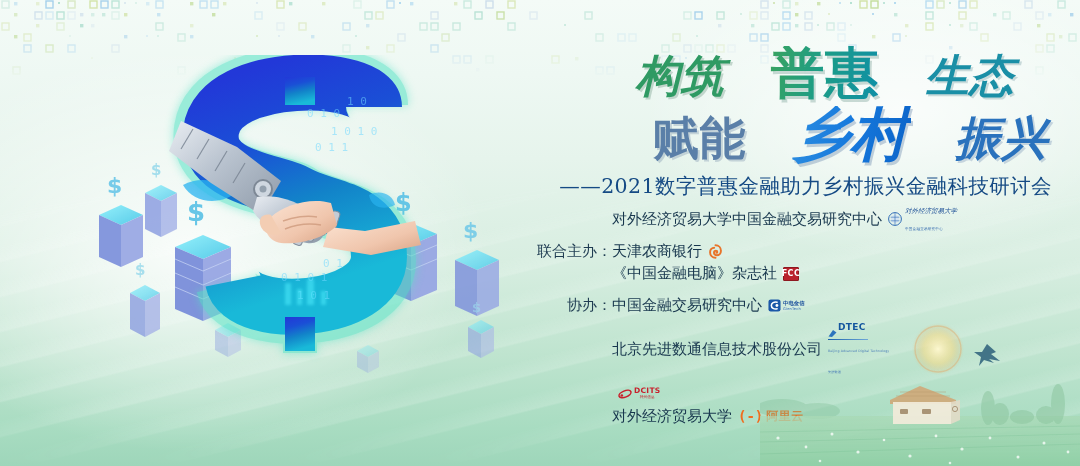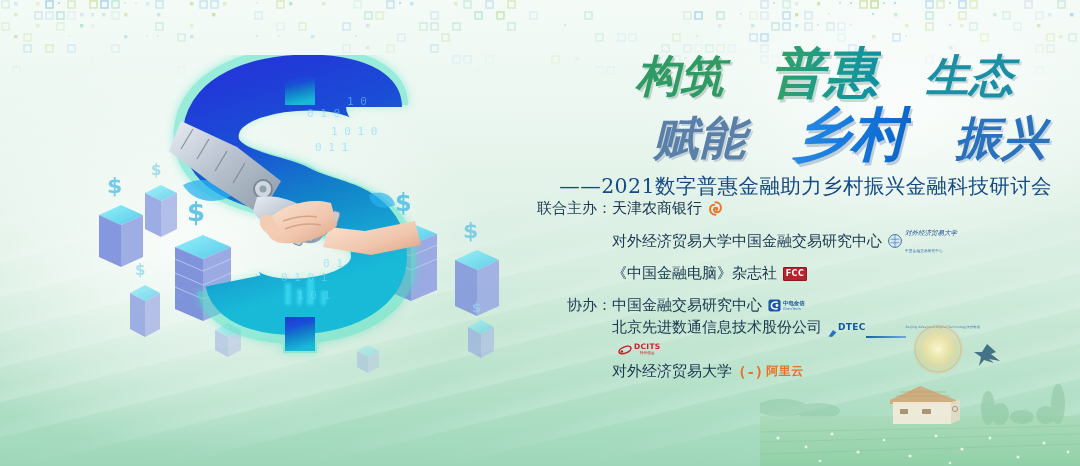--- a/index.html
+++ b/index.html
@@ -77,33 +77,32 @@
   .tline2{ font-size:46px; margin-bottom:8px; padding-right:6px; }
   .seg{ display:inline-block;margin-left:44px; }
   .seg-green{
     color:#2f9a63;
     text-shadow:2px 2px 0 rgba(110,150,130,.35);
     font-style:italic;
   }
   .seg-grad-a{
     background:linear-gradient(100deg,#3aa35f 0%,#1d9d86 46%,#0e8fa8 100%);
     -webkit-background-clip:text; background-clip:text; color:transparent;
-    font-size:1.22em; font-style:italic;
+    font-size:1.22em; 
     filter:drop-shadow(2px 3px 0 rgba(120,160,150,.38));
     padding:0 2px;
   }
   .seg-teal{
     color:#1a8fa6;
     text-shadow:2px 2px 0 rgba(110,150,155,.32);
     font-style:italic;
   }
   .seg-slate{
     color:#5a7fa8;
     text-shadow:2px 2px 0 rgba(120,145,170,.34);
-    font-style:italic;
   }
   .seg-grad-b{
     background:linear-gradient(100deg,#2d8ee0 0%,#1679dd 50%,#0b63c8 100%);
     -webkit-background-clip:text; background-clip:text; color:transparent;
     font-size:1.26em; font-style:italic;
     filter:drop-shadow(2px 3px 0 rgba(110,140,175,.40));
     padding:0 2px;
   }
   .seg-blue{
     color:#2a72bd;
@@ -142,29 +141,29 @@
   .logo-slot{ display:inline-flex; align-items:center; margin-left:6px; }
 
   
   .lg-tjrcb{ width:15px; height:15px; }
   .lg-uibe{ display:inline-flex; align-items:center; gap:3px; }
   .lg-uibe .cn{ font-family:"DejaVu Serif",serif; font-size:6.5px; color:#1c4f96; line-height:7px; font-style:italic; }
   .lg-uibe .sub{ font-size:3.6px; color:#3a6fb0; letter-spacing:.2px; display:block; }
   .lg-fcc{
     display:inline-flex; align-items:center; justify-content:center;
     background:#b9222c; border:1px solid #8d1820;
-    width:24px; height:14px; border-radius:1px;
+    width:16px; height:14px; border-radius:1px;
   }
   .lg-fcc span{ color:#fff; font-weight:700; font-size:8px; letter-spacing:.5px; font-family:"DejaVu Sans",sans-serif; }
   .lg-cetc{ display:inline-flex; align-items:center; gap:2px; }
   .lg-cetc .mark{ width:13px; height:13px; }
   .lg-cetc .txt{ line-height:6px; }
   .lg-cetc .t1{ font-size:5.4px; color:#1b4f9c; display:block; font-weight:700; }
   .lg-cetc .t2{ font-size:3.6px; color:#2a66b5; display:block; letter-spacing:.2px; }
-  .lg-dtec{ display:inline-flex; flex-direction:row; align-items:flex-end; }
+  .lg-dtec{ display:inline-flex; flex-direction:column; align-items:flex-start; }
   .lg-dtec .t1{ font-size:9px; font-weight:700; color:#14569e; letter-spacing:.3px; font-family:"DejaVu Sans",sans-serif; }
   .lg-dtec .t2{ font-size:3.2px; color:#4d7fb8; letter-spacing:.1px; }
   .lg-dtec .bar{ width:40px; height:1.5px; background:linear-gradient(90deg,#1a62ab,#6fa8d8); margin:.5px 0; }
   .lg-dcits{ display:inline-flex; align-items:center; gap:2px; }
   .lg-dcits .sw{ width:14px; height:10px; }
   .lg-dcits .txt{ line-height:6px;text-align:center; }
   .lg-dcits .t1{ font-size:7.5px; font-weight:700; color:#c8202c; display:block; letter-spacing:.3px; font-family:"DejaVu Sans",sans-serif; }
   .lg-dcits .t2{ font-size:3.6px; color:#c8202c; display:block; letter-spacing:.2px; }
   .lg-aliyun{ display:inline-flex; align-items:center; gap:3px; }
   .lg-aliyun .brk{ font-size:14px; font-weight:700; color:#f06d1e; font-family:"DejaVu Sans Mono",monospace; line-height:14px; }
@@ -576,45 +575,45 @@
       <span class="seg seg-slate">赋能</span><span class="seg seg-grad-b">乡村</span><span class="seg seg-blue">振兴</span>
     </div>
     <div class="subtitle">——2021数字普惠金融助力乡村振兴金融科技研讨会</div>
   </div>
 
   <div class="credits">
 
     <div class="cred-group">
 
       <div class="cred-row">
-        <span class="cred-label">联合主办：</span>
-        <span class="cred-text">天津农商银行</span>
-        <span class="logo-slot">
-          <svg class="lg-tjrcb" viewBox="0 0 16 16" aria-hidden="true">
-            <path d="M8 1.4 C11.4 1.4 13.8 4 13.8 7.2 C13.8 10 11.8 12 9.4 12
-                     C7.6 12 6.4 10.9 6.4 9.4 C6.4 8.1 7.3 7.2 8.5 7.2
-                     C9.3 7.2 9.9 7.7 9.9 8.4 C9.9 9 9.5 9.4 9 9.4" fill="none" stroke="#e8742a" stroke-width="2.1" stroke-linecap="round"></path>
-            <path d="M8 14.6 C4.6 14.6 2.2 12 2.2 8.8 C2.2 6 4.2 4 6.6 4" fill="none" stroke="#e8742a" stroke-width="2.1" stroke-linecap="round"></path>
-          </svg>
-        </span>
-      </div>
-
-      <div class="cred-row">
         <span class="cred-label blank">联合主办：</span>
         <span class="cred-text">对外经济贸易大学中国金融交易研究中心</span>
         <span class="logo-slot lg-uibe">
           <svg width="14" height="14" viewBox="0 0 14 14" aria-hidden="true">
             <circle cx="7" cy="7" r="6.4" fill="none" stroke="#2f6bb5" stroke-width="1"></circle>
             <circle cx="7" cy="7" r="4.2" fill="#cfe0f3" opacity=".8"></circle>
             <path d="M2.6 5.2 h8.8 M2.6 8.8 h8.8 M7 1 v12" stroke="#2f6bb5" stroke-width=".6" fill="none"></path>
           </svg>
           <span>
             <span class="cn">对外经济贸易大学</span>
             <span class="sub">中国金融交易研究中心</span>
           </span>
+        </span>
+      </div>
+
+      <div class="cred-row">
+        <span class="cred-label">联合主办：</span>
+        <span class="cred-text">天津农商银行</span>
+        <span class="logo-slot">
+          <svg class="lg-tjrcb" viewBox="0 0 16 16" aria-hidden="true">
+            <path d="M8 1.4 C11.4 1.4 13.8 4 13.8 7.2 C13.8 10 11.8 12 9.4 12
+                     C7.6 12 6.4 10.9 6.4 9.4 C6.4 8.1 7.3 7.2 8.5 7.2
+                     C9.3 7.2 9.9 7.7 9.9 8.4 C9.9 9 9.5 9.4 9 9.4" fill="none" stroke="#e8742a" stroke-width="2.1" stroke-linecap="round"></path>
+            <path d="M8 14.6 C4.6 14.6 2.2 12 2.2 8.8 C2.2 6 4.2 4 6.6 4" fill="none" stroke="#e8742a" stroke-width="2.1" stroke-linecap="round"></path>
+          </svg>
         </span>
       </div>
 
       <div class="cred-row">
         <span class="cred-label blank">联合主办：</span>
         <span class="cred-text">《中国金融电脑》杂志社</span>
         <span class="logo-slot">
           <span class="lg-fcc">
               <span>FCC</span>
             </span>

